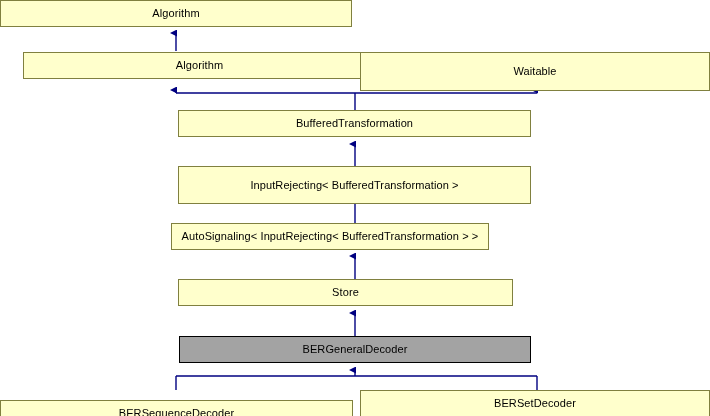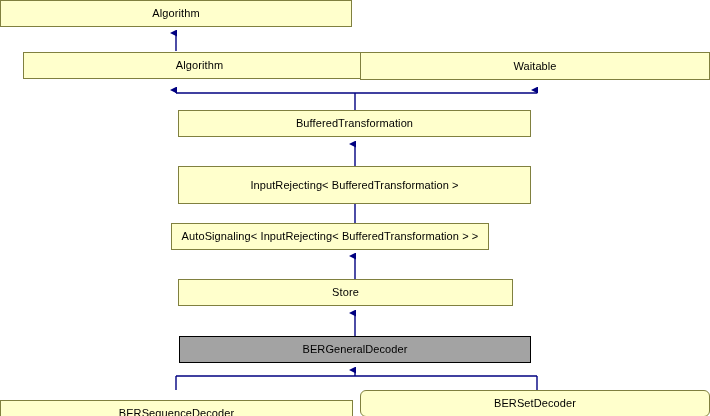--- a/index.html
+++ b/index.html
@@ -97,21 +97,21 @@
     </g>
   </svg>
 
   <div class="node" style="left:0px; top:0px; width:352px; height:27px;">
     <span class="node-label">Algorithm</span>
   </div>
 
   <div class="node" style="left:0px; top:52px; width:353px; height:27px;margin-left:23px;">
     <span class="node-label">Algorithm</span>
   </div>
-  <div class="node" style="left:360px; top:52px; width:350px; height:28px;">
+  <div class="node" style="left:360px; top:52px; width:350px; height:39px;">
     <span class="node-label">Waitable</span>
   </div>
 
   <div class="node" style="left:178px; top:110px; width:353px; height:27px;">
     <span class="node-label">BufferedTransformation</span>
   </div>
 
   <div class="node" style="left:178px; top:166px; width:353px; height:38px;">
     <span class="node-label">InputRejecting&lt; BufferedTransformation &gt;</span>
   </div>
@@ -124,17 +124,17 @@
     <span class="node-label">Store</span>
   </div>
 
   <div class="node current" style="left:179px; top:336px; width:352px; height:27px;">
     <span class="node-label">BERGeneralDecoder</span>
   </div>
 
   <div class="node" style="left:0px; top:400px; width:353px; height:27px;">
     <span class="node-label">BERSequenceDecoder</span>
   </div>
-  <div class="node" style="left:360px; top:390px; width:350px; height:27px;border-radius:6px;">
+  <div class="node" style="left:360px; top:390px; width:350px; height:27px;">
     <span class="node-label">BERSetDecoder</span>
   </div>
 
 </div>
 
 </body></html>

